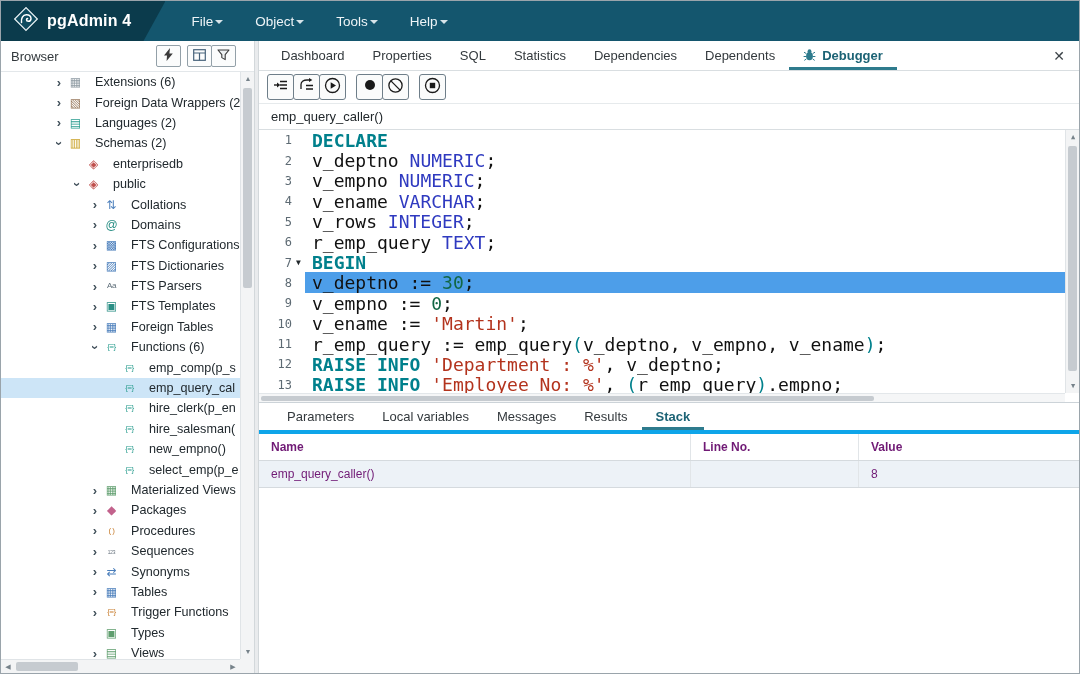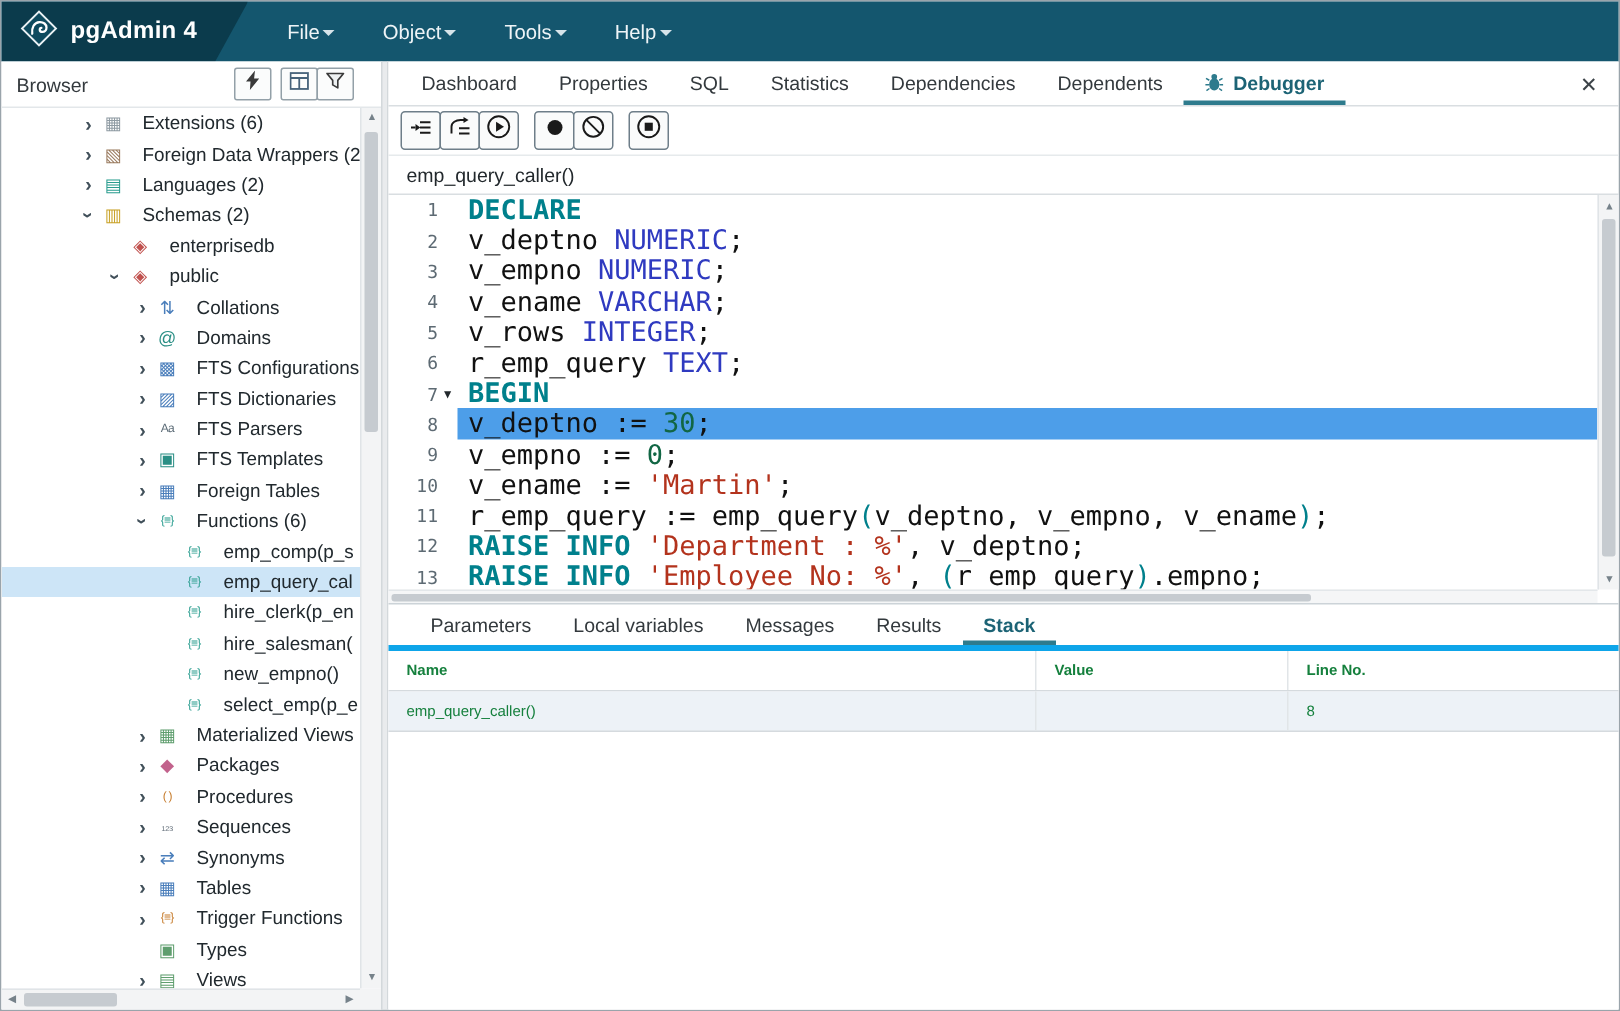--- a/index.html
+++ b/index.html
@@ -78,21 +78,21 @@
   .tok-nu { color:#116644; }
   .tok-st { color:#b3331d; }
   .tok-br { color:#00808c; }
   .tok-pl { color:#111; }
   .ed-sb-v { top:0; right:0; bottom:9px; width:14px; border-left:1px solid #e0e4e7; position:absolute; background:#f3f4f5; }
   .ed-sb-h { left:0; right:14px; bottom:0; height:9px; position:absolute; background:#f5f6f7; border-top:1px solid #e3e7ea; }
   .ed-sb-h .sb-thumb { top:2px; height:5px; left:2px; width:76%; }
 
   
   .bottom-tabs { height:31px; flex:none; display:flex; align-items:stretch; padding-left:14px; border-bottom:4px solid #0ea5e9; }
-  .stack-table { flex:none; font-size:10px; color:#15803d; }
+  .stack-table { flex:none; font-size:12px; color:#701a75; }
   .t-row { display:grid; grid-template-columns:432px 168px 1fr; height:27px; border-bottom:1px solid #d5dade; }
   .t-row.head { font-weight:bold; background:#fff; }
   .t-row.body { background:var(--row-bg,#edf2f7); }
   .t-cell { display:flex; align-items:center; padding-left:12px; border-right:1px solid #e1e5e8; overflow:hidden; white-space:nowrap; }
   .t-cell:last-child { border-right:none; }
   .filler { flex:1; background:#fff; }
 </style>
 </head>
 <body>
 
@@ -520,22 +520,22 @@
           <div class="tab">
             <span>Results</span>
           </div>
           <div class="tab active">
             <span>Stack</span>
           </div>
         </div>
       <div class="stack-table" id="stack-table">
           <div class="t-row head">
             <div class="t-cell">Name</div>
+            <div class="t-cell">Line No.</div>
             <div class="t-cell">Value</div>
-            <div class="t-cell">Line No.</div>
           </div>
           <div class="t-row body">
             <div class="t-cell">emp_query_caller()</div>
             <div class="t-cell"></div>
             <div class="t-cell">8</div>
           </div>
         </div>
       <div class="filler"></div>
     </main>
 

